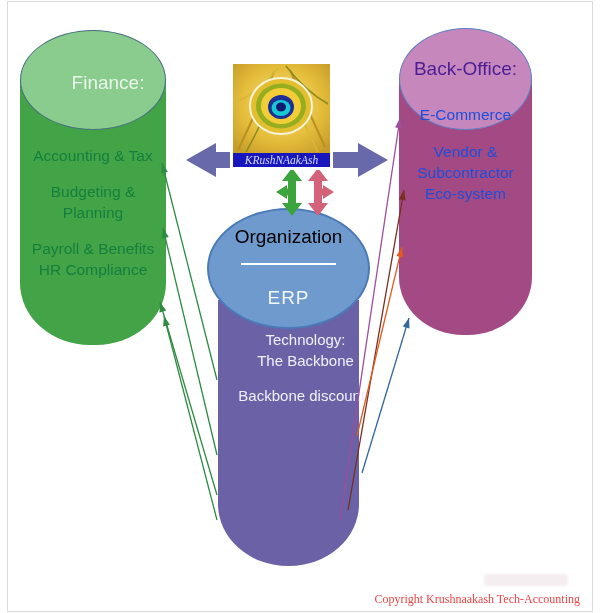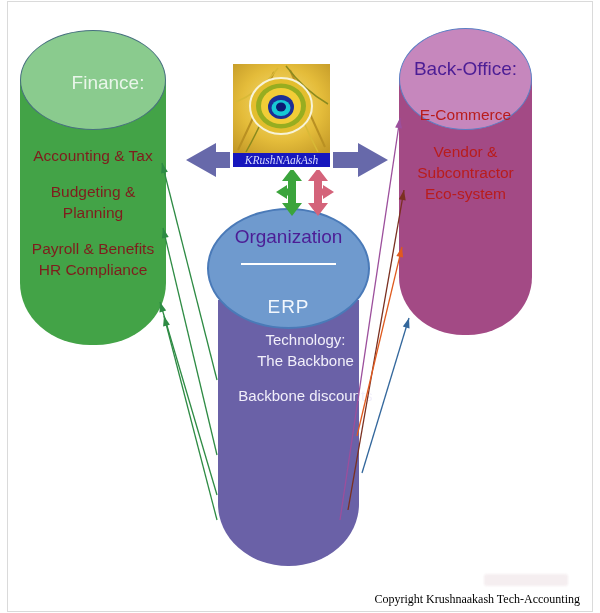--- a/index.html
+++ b/index.html
@@ -21,38 +21,38 @@
                 border-bottom-left-radius:70px 62px;border-bottom-right-radius:70px 62px;}
   .org-ellipse{position:absolute;left:207px;top:208px;width:163px;height:121px;border-radius:50%;
                background:#6f9ace;border:2px solid #4a7ab8;box-sizing:border-box;text-align:center;}
 
   
   .cyl-title{position:absolute;width:176px;text-align:center;color:#e9f6ea;font-size:19px;}
   .finance-title{left:20px;top:72px;}
   .backoffice-title{left:399px;top:58px;width:133px;color:#4c1d95;}
   .list{position:absolute;text-align:center;}
   .list .item{white-space:pre-line;line-height:21px;font-size:15.5px;margin:0 0 15px 0;}
-  .finance-list{left:17px;top:145px;width:152px;color:#7f1d1d;}
-  .backoffice-list{left:396px;top:104px;width:139px;color:#b91c1c;}
+  .finance-list{left:17px;top:145px;width:152px;color:#15803d;}
+  .backoffice-list{left:396px;top:104px;width:139px;color:#1d4ed8;}
   .backoffice-list .item{margin-bottom:16px;}
-  .org-title{margin-top:16px;font-size:19px;color:#4c1d95;}
+  .org-title{margin-top:16px;font-size:19px;color:#000000;}
   .org-divider{width:95px;height:2px;background:#ffffff;margin:15px auto 0 auto;}
-  .erp-label{margin-top:31px;font-size:19px;color:#f2f7fd;letter-spacing:1px;}
+  .erp-label{margin-top:22px;font-size:19px;color:#f2f7fd;letter-spacing:1px;}
   .erp-list{left:230px;top:329px;width:151px;color:#f1effa;}
   .erp-list .item{margin-bottom:14px;font-size:15px;}
 
   
   .arrows{position:absolute;left:0;top:0;width:600px;height:613px;pointer-events:none;}
 
   
   .logo{position:absolute;left:230px;top:62px;width:103px;height:108px;}
 
   
   .copyright{position:absolute;top:592px;right:20px;font-family:"Liberation Serif",serif;
-             font-size:12px;color:#000000;}
+             font-size:12px;color:#ef4444;}
   .watermark{position:absolute;left:484px;top:574px;width:84px;height:12px;
              background:rgba(195,150,160,0.16);filter:blur(1px);border-radius:2px;}
 </style>
 </head>
 <body>
 
 <div class="canvas">
   <div class="frame"></div>
 
   <div class="cyl-body finance-body"></div>

